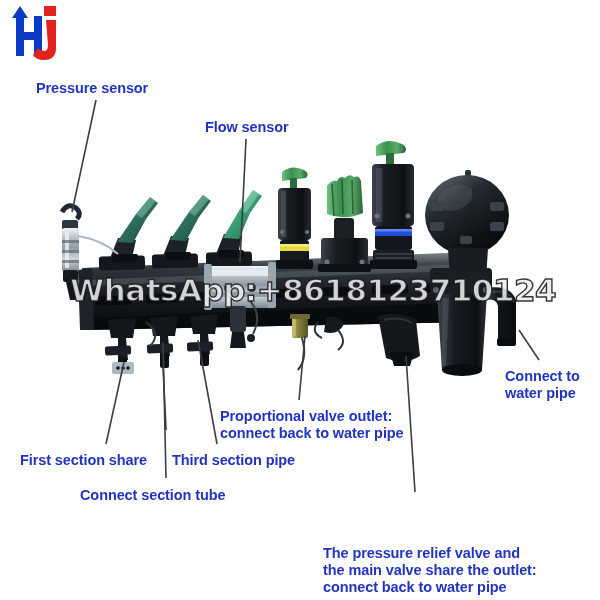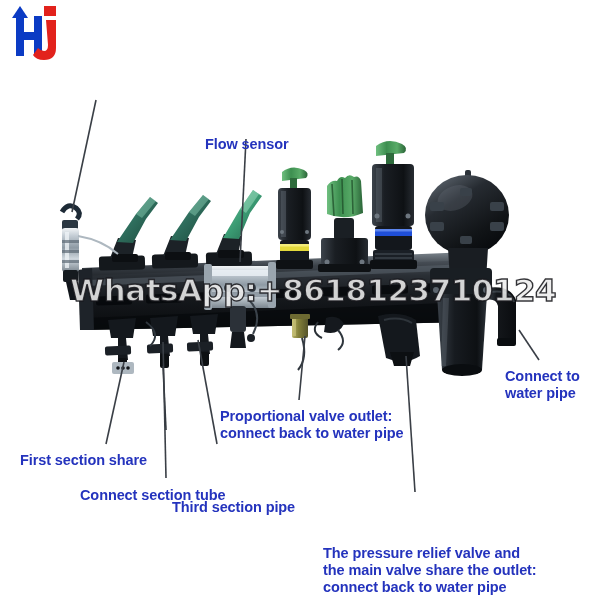--- a/index.html
+++ b/index.html
@@ -376,36 +376,37 @@
       <line x1="246" y1="139" x2="240" y2="262"></line>
       <line x1="539" y1="360" x2="519" y2="330"></line>
       <line x1="299" y1="400" x2="305" y2="336"></line>
       <line x1="106" y1="444" x2="124" y2="362"></line>
       <line x1="166" y1="478" x2="163" y2="342"></line>
       <line x1="217" y1="444" x2="198" y2="340"></line>
       <line x1="415" y1="492" x2="406" y2="356"></line>
     </g>
   </svg>
 
-
-  <div class="label" style="left:205px; top:119px;margin-top:17px;">Flow sensor</div>
+  <div class="label" style="left:36px;  top:80px;">Pressure sensor</div>
+
+  <div class="label" style="left:205px; top:119px;">Flow sensor</div>
 
   <div class="label multi" style="left:505px; top:368px; width:92px;">
     <div>Connect to</div>
     <div>water pipe</div>
   </div>
 
   <div class="label multi" style="left:220px; top:408px; width:215px;">
     <div>Proportional valve outlet:</div>
     <div>connect back to water pipe</div>
   </div>
 
   <div class="label" style="left:20px;  top:452px;">First section share</div>
 
-  <div class="label" style="left:172px; top:452px;margin-top:47px;">Third section pipe</div>
+  <div class="label" style="left:172px; top:452px;">Third section pipe</div>
 
   <div class="label" style="left:80px;  top:487px;">Connect section tube</div>
 
   <div class="label multi" style="left:323px; top:501px; width:262px;margin-top:44px;">
     <div>The pressure relief valve and</div>
     <div>the main valve share the outlet:</div>
     <div>connect back to water pipe</div>
   </div>
 
 </div>

